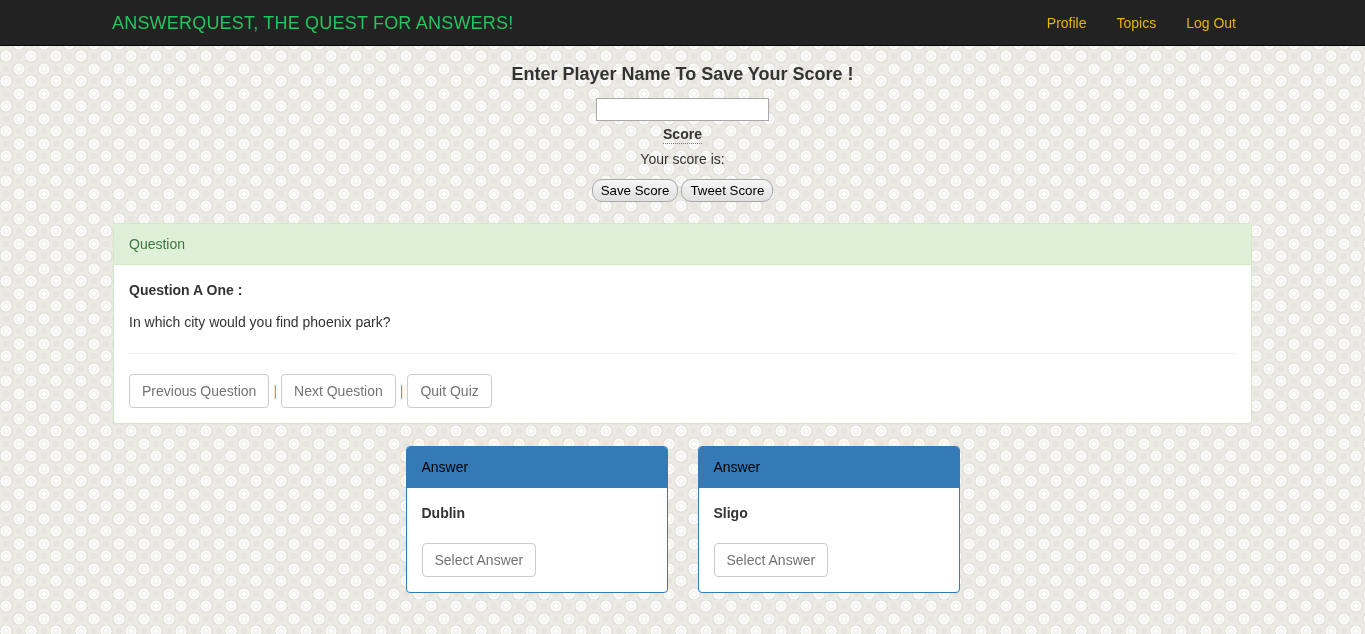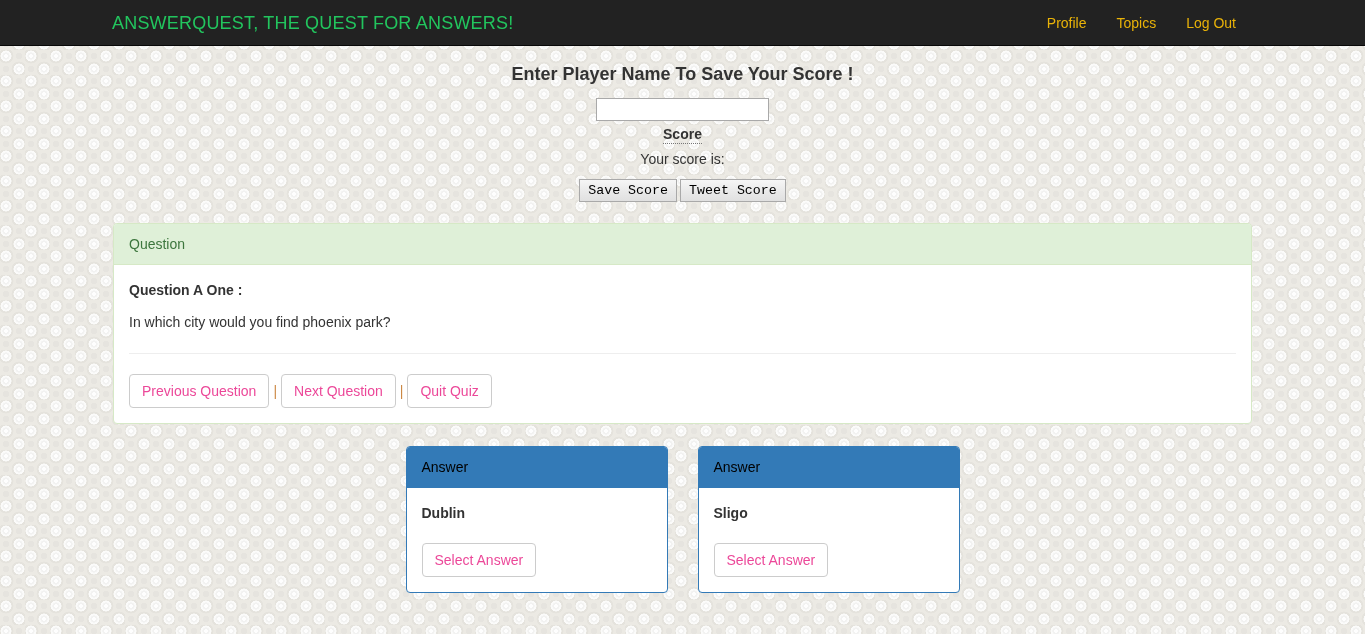--- a/index.html
+++ b/index.html
@@ -97,28 +97,28 @@
     color:#333;
     line-height:18px;
   }
   .score-btns {
     margin-top:11px;
     display:flex;
     justify-content:center;
     gap:3px;
   }
   .native-btn {
-    font-family:Liberation Mono, monospace;
+    font-family:Liberation Sans, sans-serif;
     font-size:13.3px;
     color:#000;
     padding:2px 8px;
     height:23px;
     line-height:17px;
     border:1px solid #a9a9a9;
-    border-radius:0;
+    border-radius:10px;
     background:linear-gradient(#f6f6f6,#e9e9e9 55%,#e0e0e0);
     cursor:pointer;
   }
 
   
   .panel-question {
     margin:21px 113px 0 113px;
     background:#ffffff;
     border:1px solid #d6e9c6;
     border-radius:4px;
@@ -148,21 +148,21 @@
   .q-hr {
     border:0;
     border-top:1px solid #eeeeee;
     margin:21px 0 20px 0;
   }
   .q-btn-row { display:flex; align-items:center; }
   .bs-btn {
     font-family:"Liberation Sans", sans-serif;
     font-size:14px;
     line-height:20px;
-    color:#ec4899;
+    color:#737373;
     background:#ffffff;
     border:1px solid #cccccc;
     border-radius:4px;
     padding:6px 12px;
     cursor:pointer;
   }
   .btn-sep {
     color:#cc8844;
     padding:0 4px;
     font-size:14px;

